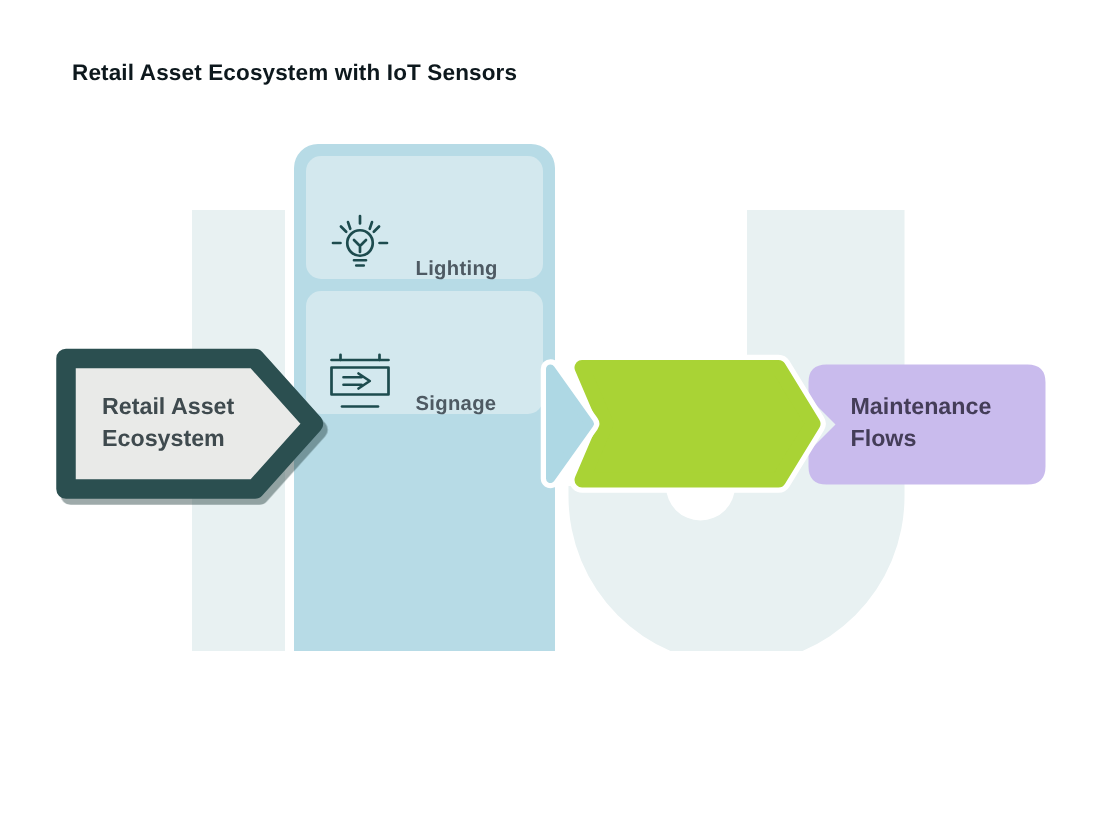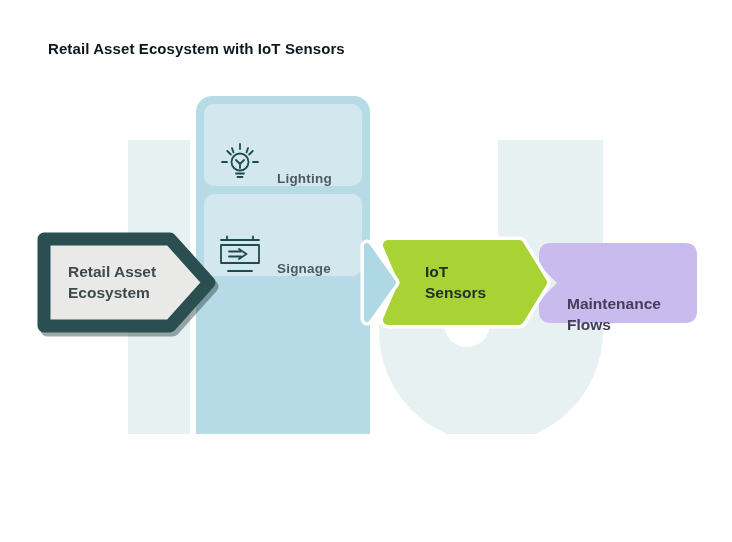--- a/index.html
+++ b/index.html
@@ -29,21 +29,21 @@
   .asset-card .icon{flex:0 0 44px;width:44px;height:44px;margin-right:15px;}
   .asset-label{
     font-size:13.5px;color:var(--label,#4e5a63);letter-spacing:.2px;
   }
   
   .node-text{
     position:absolute;font-weight:700;white-space:pre-line;line-height:21px;
   }
   .source-text{left:68px;top:261px;font-size:15.5px;color:var(--source-text,#3f4a4e);}
   .sensor-text{left:425px;top:261px;font-size:15.5px;color:var(--sensor-text,#232e28);}
-  .target-text{left:567px;top:261px;font-size:15.5px;color:var(--target-text,#443d58);margin-top:32px;}
+  .target-text{left:567px;top:261px;font-size:15.5px;color:var(--target-text,#443d58);}
   .shadowed{filter:drop-shadow(3px 4px 0 rgba(24,52,52,0.42));}
   svg{display:block;}
 </style>
 </head>
 <body>
 
 <div class="stage">
 
   <svg class="layer" viewBox="0 0 732 542" aria-hidden="true">
     <rect x="128" y="140" width="62" height="305" style="fill:var(--letter,#e8f1f2)"></rect>
@@ -91,18 +91,16 @@
     <path d="M 388,245 L 519,245 L 542,282.5 L 519,320 L 388,320 L 404,282.5 Z" style="fill:var(--green,#a9d335);stroke:var(--green,#a9d335)" stroke-width="10" stroke-linejoin="round"></path>
 
     <path d="M 367,246 L 393,282.5 L 367,319 Z" fill="none" stroke="#ffffff" stroke-width="13" stroke-linejoin="round"></path>
     <path d="M 367,246 L 393,282.5 L 367,319 Z" style="fill:var(--connector-blue,#aed8e4);stroke:var(--connector-blue,#aed8e4)" stroke-width="6" stroke-linejoin="round"></path>
 
     <path class="shadowed" d="M 44,239 L 170,239 L 209,282.5 L 170,326 L 44,326 Z" style="fill:var(--source-fill,#e9eae8);stroke:var(--source-border,#2b4f50)" stroke-width="13" stroke-linejoin="round"></path>
   </svg>
 
   <div class="node-text source-text">Retail Asset
 Ecosystem</div>
-  <div class="node-text sensor-text">IoT
-Sensors</div>
   <div class="node-text target-text">Maintenance
 Flows</div>
 
 </div>
 
 </body></html>

